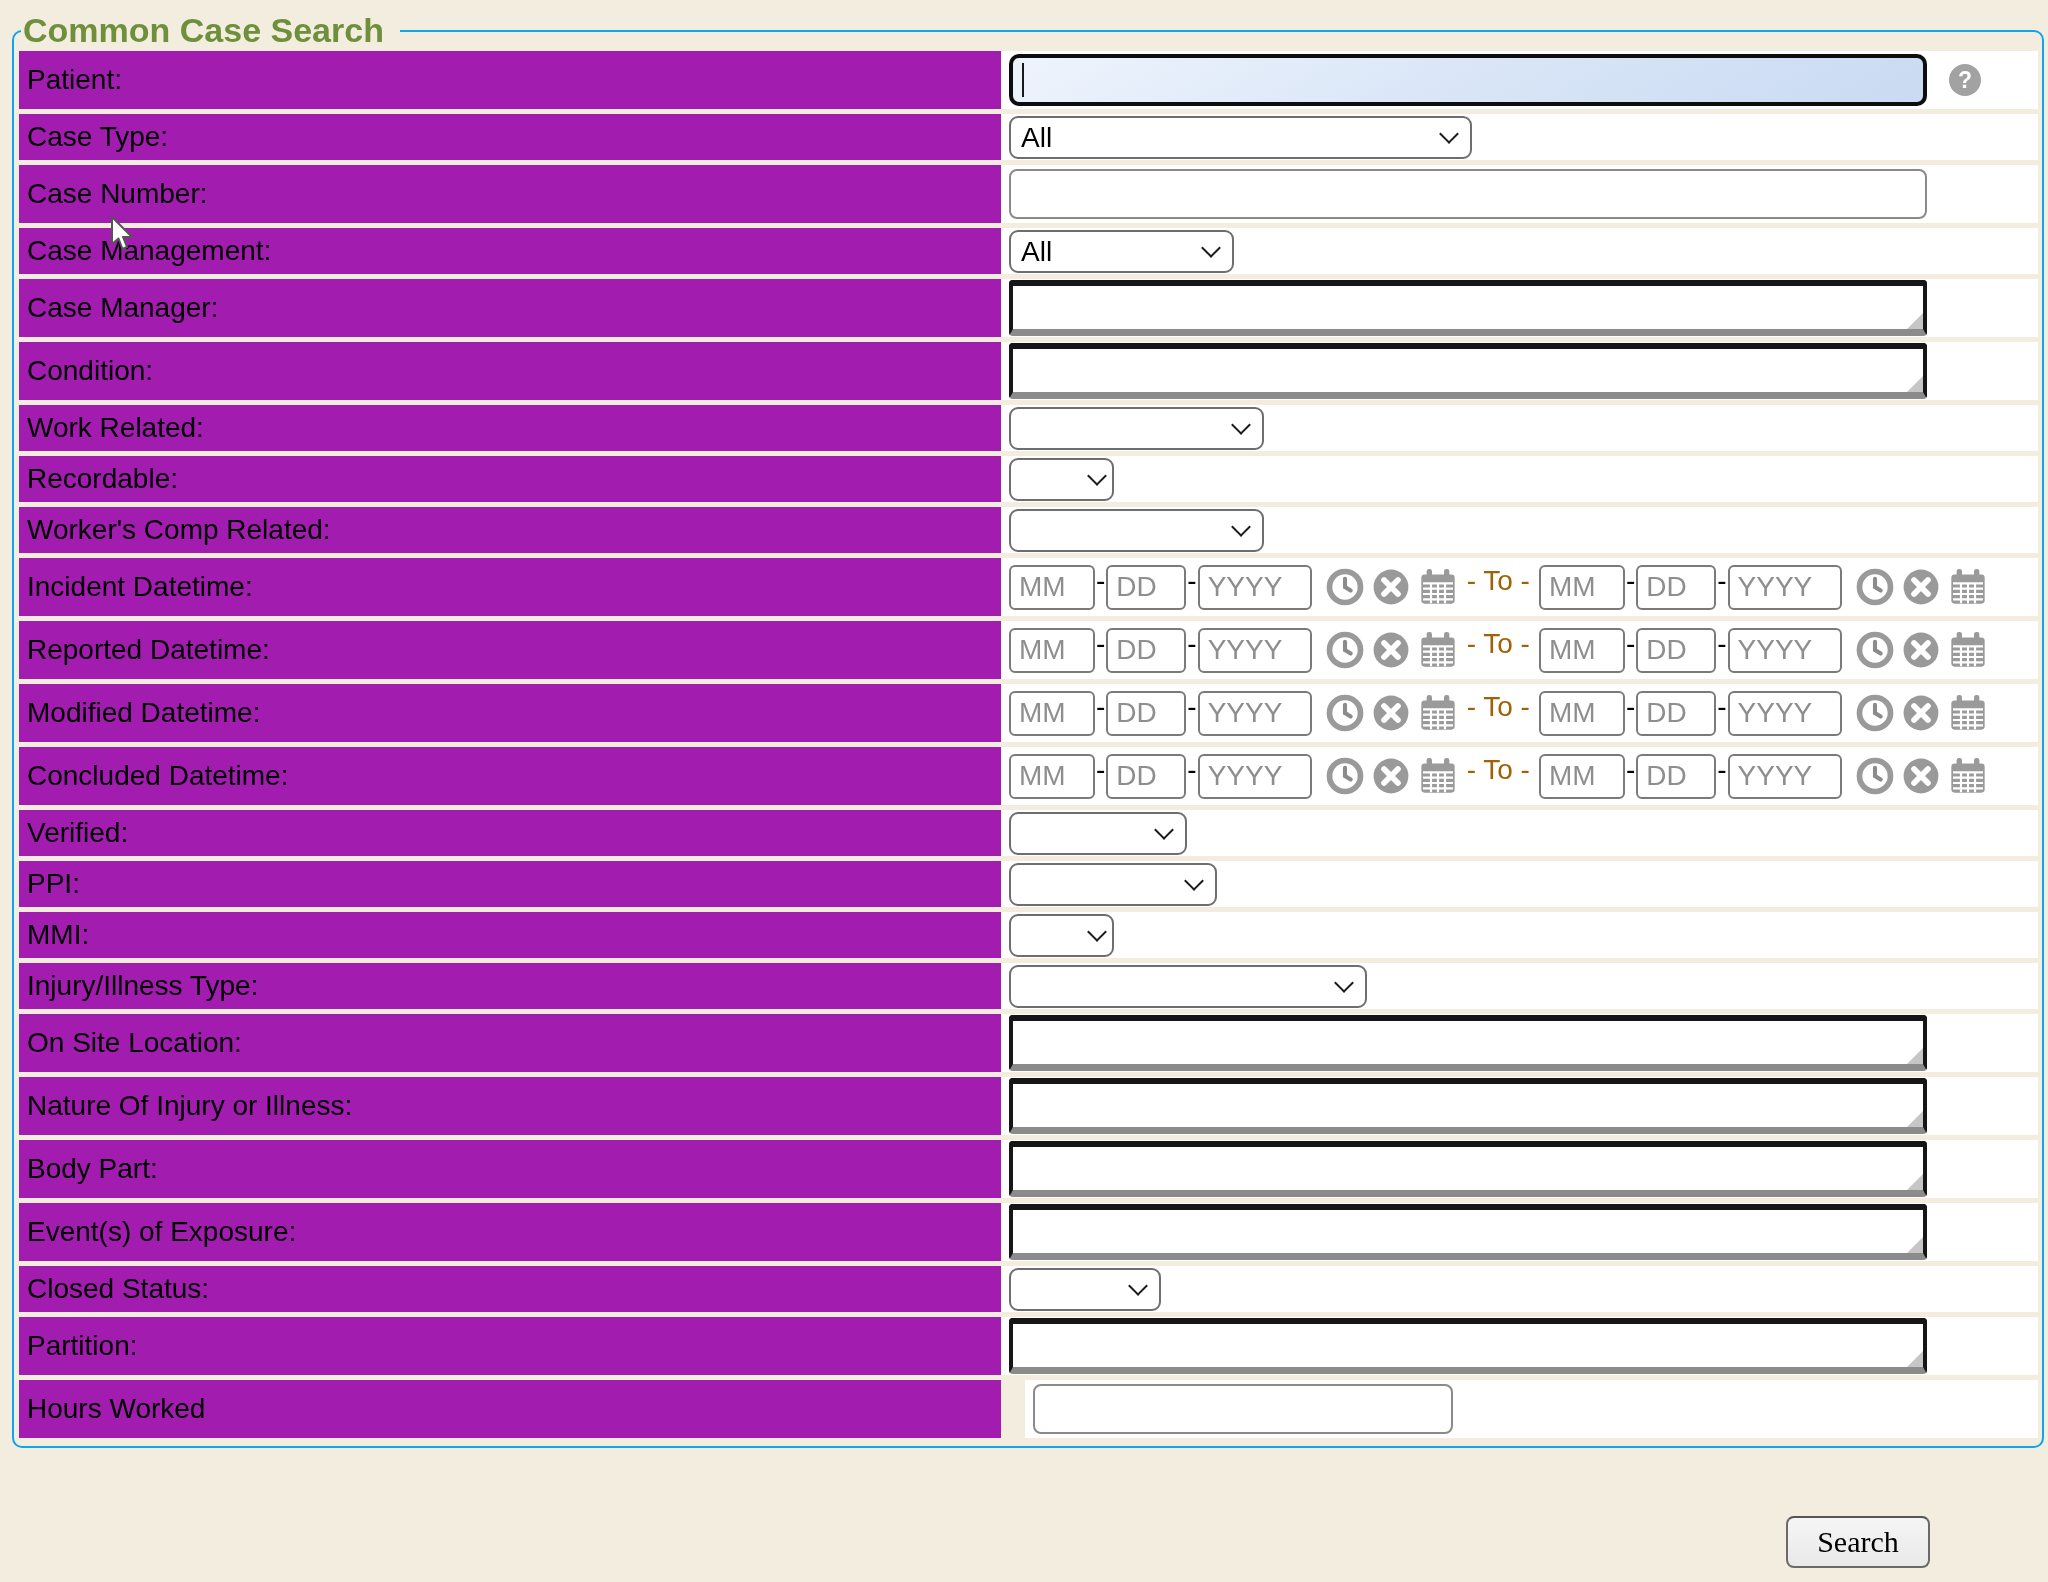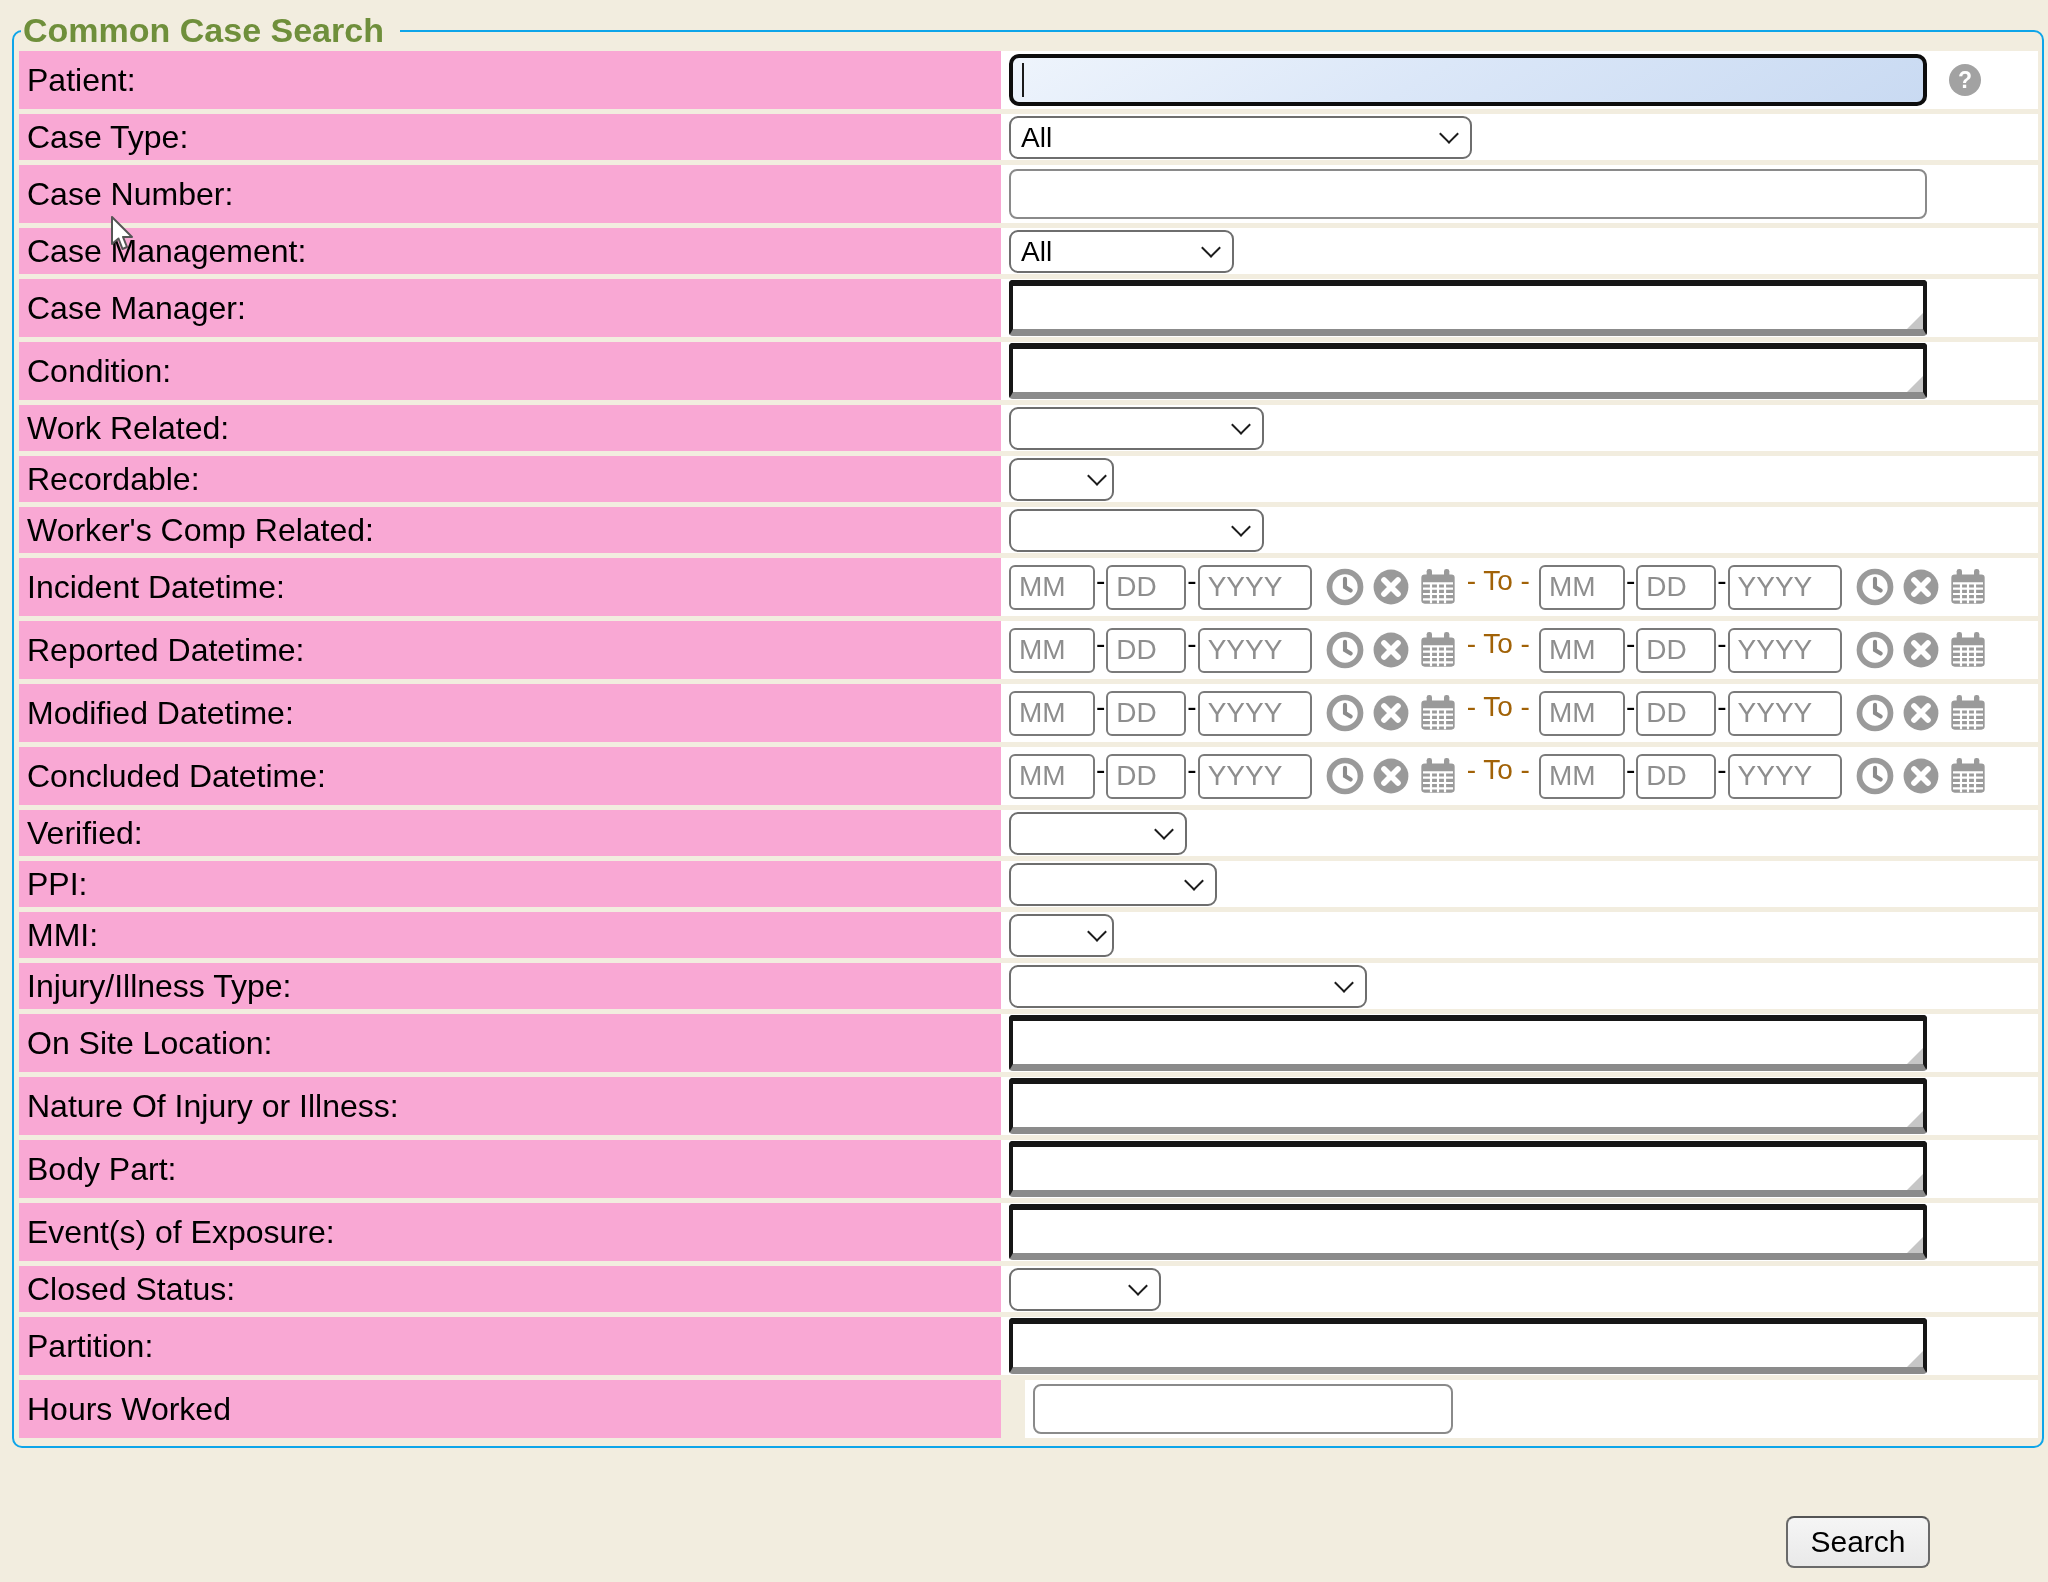--- a/index.html
+++ b/index.html
@@ -21,24 +21,24 @@
   legend.title {
     font-size:34px; font-weight:bold; color:#6f8f3b;
     padding:0 16px 0 2px; margin-left:2px; line-height:1.1;
   }
   .row { display:flex; margin-bottom:5px; }
   .row:last-child { margin-bottom:0;gap:24px; }
   .rt { height:58px; }
   .rs { height:46px; }
   .lbl {
     width:982px; flex:0 0 982px;
-    background:#f9a8d4;
+    background:#a21caf;
     display:flex; align-items:center;
     padding-left:8px;
-    font-size:32px; color:#000;
+    font-size:28px; color:#000;
   }
   .ctl {
     flex:1 1 auto;
     background:#ffffff;
     display:flex; align-items:center;
     padding-left:8px;
   }
   
   input.txt {
     height:50px; border:2px solid #8a8a8a; border-radius:8px;
@@ -113,21 +113,21 @@
     display:inline-flex; align-items:center; justify-content:center;
     margin-left:22px; cursor:pointer;
   }
   
   button.search {
     position:absolute; left:1786px; top:1516px;
     width:144px; height:52px;
     border:2px solid #6a6a6a; border-top-color:#555;
     border-radius:8px;
     background:linear-gradient(#f5f5f5,#e9e9e9);
-    font-size:30px; color:#000; font-family:Liberation Sans, sans-serif;
+    font-size:30px; color:#000; font-family:Liberation Serif, serif;
     cursor:pointer;
   }
   
   .cursor { position:absolute; left:110px; top:216px; pointer-events:none; }
 </style>
 </head>
 <body>
 
 <fieldset class="frame">
   <legend class="title">Common Case Search</legend>

